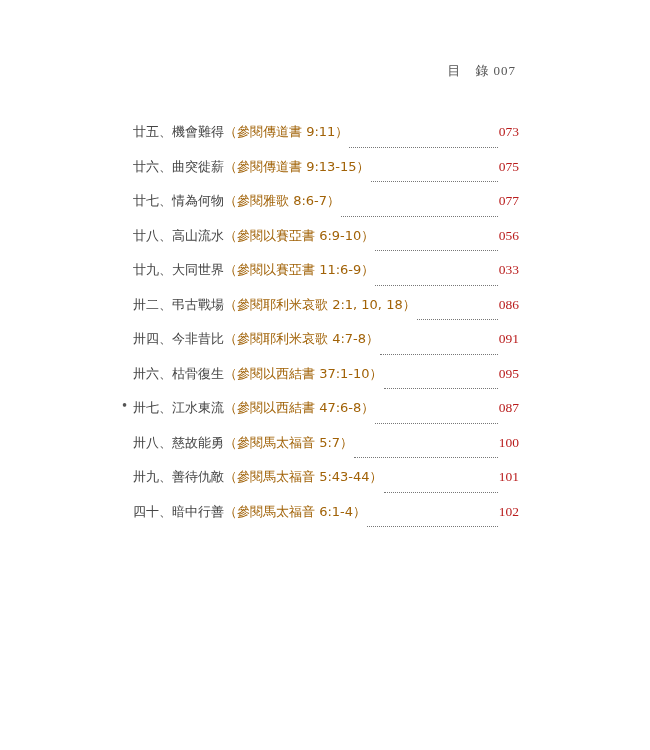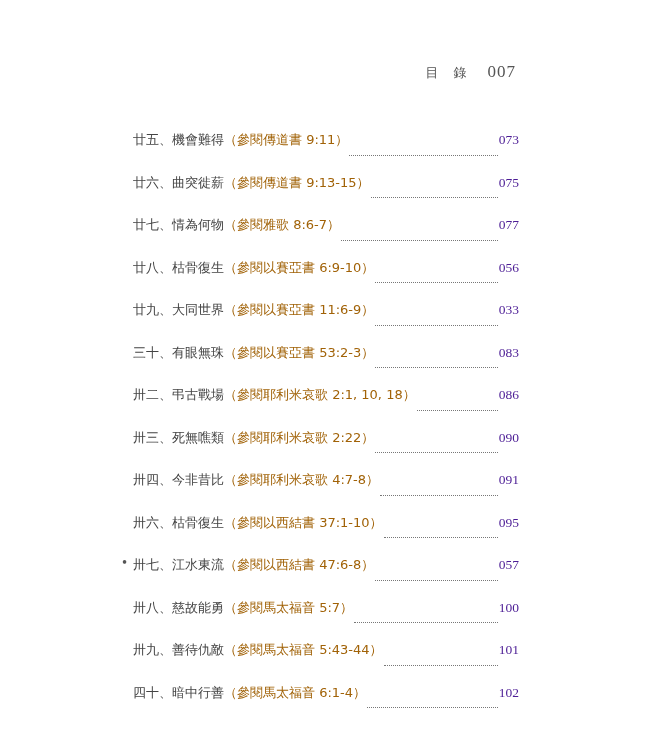--- a/index.html
+++ b/index.html
@@ -7,36 +7,36 @@
     width: 650px; height: 750px; background: #ffffff;
     position: relative; overflow: hidden;
     font-family: "DejaVu Serif", "Liberation Serif", serif;
     color: #3a3a3a;
   }
   .running-head {
     position: absolute; top: 62px; right: 134px;
     font-size: 13px; color: #555; letter-spacing: 1px;
   }
   .running-head .h1 { margin-right: 14px; }
-  .running-head .pn { font-family: "Liberation Serif", serif; font-size: 17px; margin-left: 20px; }
+  .running-head .pn { font-family: "Liberation Serif", serif; font-size: 13px; margin-left: 4px; }
   .toc { position: absolute; left: 133px; top: 123px; width: 386px; }
   .toc-row {
     display: flex; align-items: baseline; height: 34.5px;
-    font-size: 13.5px; white-space: nowrap; position: relative; margin-top: 8px;
+    font-size: 13.5px; white-space: nowrap; position: relative;
   }
   .toc-row .bullet {
     position: absolute; left: -12px; top: 0; font-size: 12px; color: #555;
   }
   .toc-row .title { font-family: "DejaVu Sans", "Liberation Sans", sans-serif; font-size: 13px; color: #444; }
   .toc-row .ref { font-family: "DejaVu Sans", sans-serif; font-size: 13px; color: #a16207; }
   .toc-row .leader {
     flex: 1; overflow: hidden; margin: 0 1px;
     border-bottom: 1.5px dotted #777; height: 10px; align-self: center; transform: translateY(2px);
   }
-  .toc-row .page { font-family: "Liberation Serif", serif; font-size: 13.5px; color: #4c1d95; }
+  .toc-row .page { font-family: "Liberation Serif", serif; font-size: 13.5px; color: #b91c1c; }
 </style>
 </head>
 <body>
 
 <div class="running-head">
   <span class="h1">目</span><span>錄</span><span class="pn">007</span>
 </div>
 
 <div class="toc">
   <div class="toc-row">
@@ -55,73 +55,59 @@
     </div>
   <div class="toc-row">
       <span class="bullet"></span>
       <span class="title">廿七、情為何物</span>
       <span class="ref">（參閱雅歌 8:6-7）</span>
       <span class="leader"></span>
       <span class="page">077</span>
     </div>
   <div class="toc-row">
       <span class="bullet"></span>
-      <span class="title">廿八、枯骨復生</span>
+      <span class="title">廿八、高山流水</span>
       <span class="ref">（參閱以賽亞書 6:9-10）</span>
       <span class="leader"></span>
       <span class="page">056</span>
     </div>
   <div class="toc-row">
       <span class="bullet"></span>
       <span class="title">廿九、大同世界</span>
       <span class="ref">（參閱以賽亞書 11:6-9）</span>
       <span class="leader"></span>
       <span class="page">033</span>
     </div>
   <div class="toc-row">
       <span class="bullet"></span>
-      <span class="title">三十、有眼無珠</span>
-      <span class="ref">（參閱以賽亞書 53:2-3）</span>
-      <span class="leader"></span>
-      <span class="page">083</span>
-    </div>
-  <div class="toc-row">
-      <span class="bullet"></span>
       <span class="title">卅二、弔古戰場</span>
       <span class="ref">（參閱耶利米哀歌 2:1, 10, 18）</span>
       <span class="leader"></span>
       <span class="page">086</span>
-    </div>
-  <div class="toc-row">
-      <span class="bullet"></span>
-      <span class="title">卅三、死無噍類</span>
-      <span class="ref">（參閱耶利米哀歌 2:22）</span>
-      <span class="leader"></span>
-      <span class="page">090</span>
     </div>
   <div class="toc-row">
       <span class="bullet"></span>
       <span class="title">卅四、今非昔比</span>
       <span class="ref">（參閱耶利米哀歌 4:7-8）</span>
       <span class="leader"></span>
       <span class="page">091</span>
     </div>
   <div class="toc-row">
       <span class="bullet"></span>
       <span class="title">卅六、枯骨復生</span>
       <span class="ref">（參閱以西結書 37:1-10）</span>
       <span class="leader"></span>
       <span class="page">095</span>
     </div>
   <div class="toc-row">
       <span class="bullet">•</span>
       <span class="title">卅七、江水東流</span>
       <span class="ref">（參閱以西結書 47:6-8）</span>
       <span class="leader"></span>
-      <span class="page">057</span>
+      <span class="page">087</span>
     </div>
   <div class="toc-row">
       <span class="bullet"></span>
       <span class="title">卅八、慈故能勇</span>
       <span class="ref">（參閱馬太福音 5:7）</span>
       <span class="leader"></span>
       <span class="page">100</span>
     </div>
   <div class="toc-row">
       <span class="bullet"></span>

